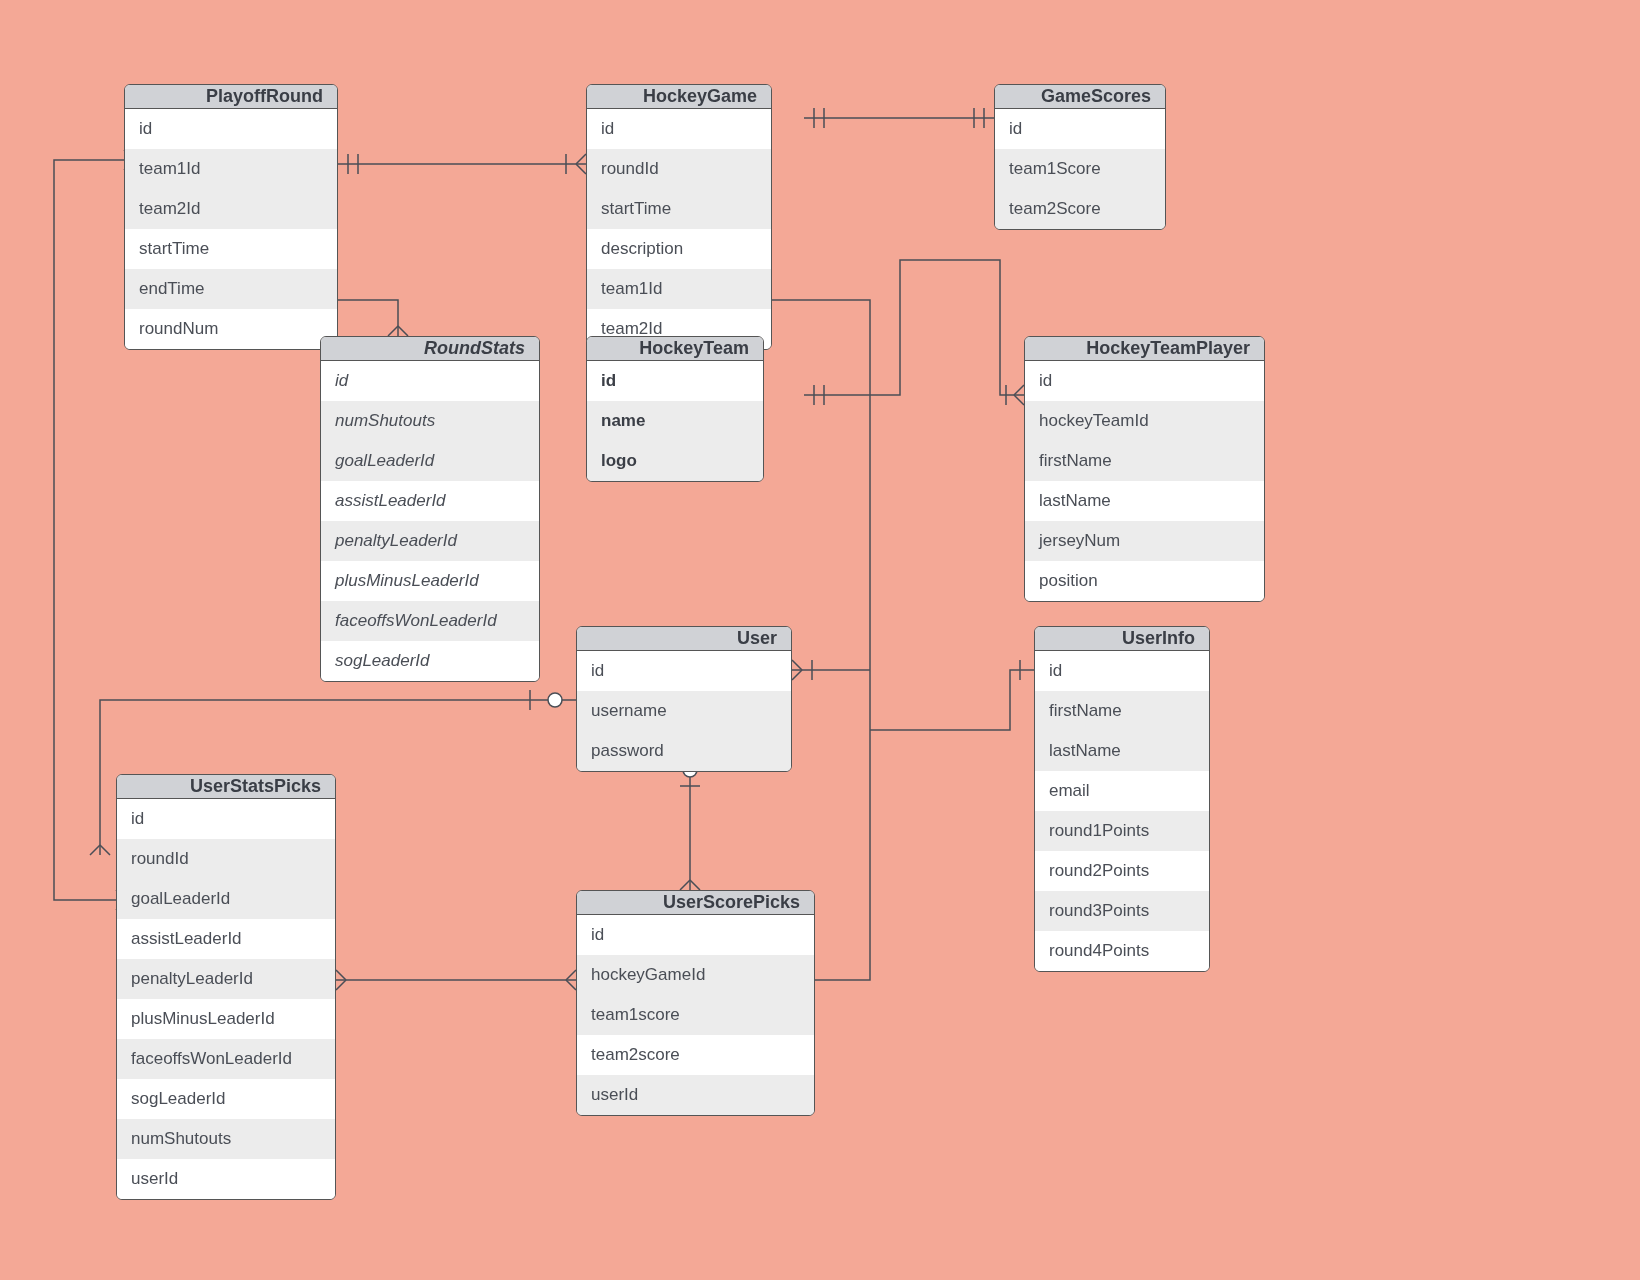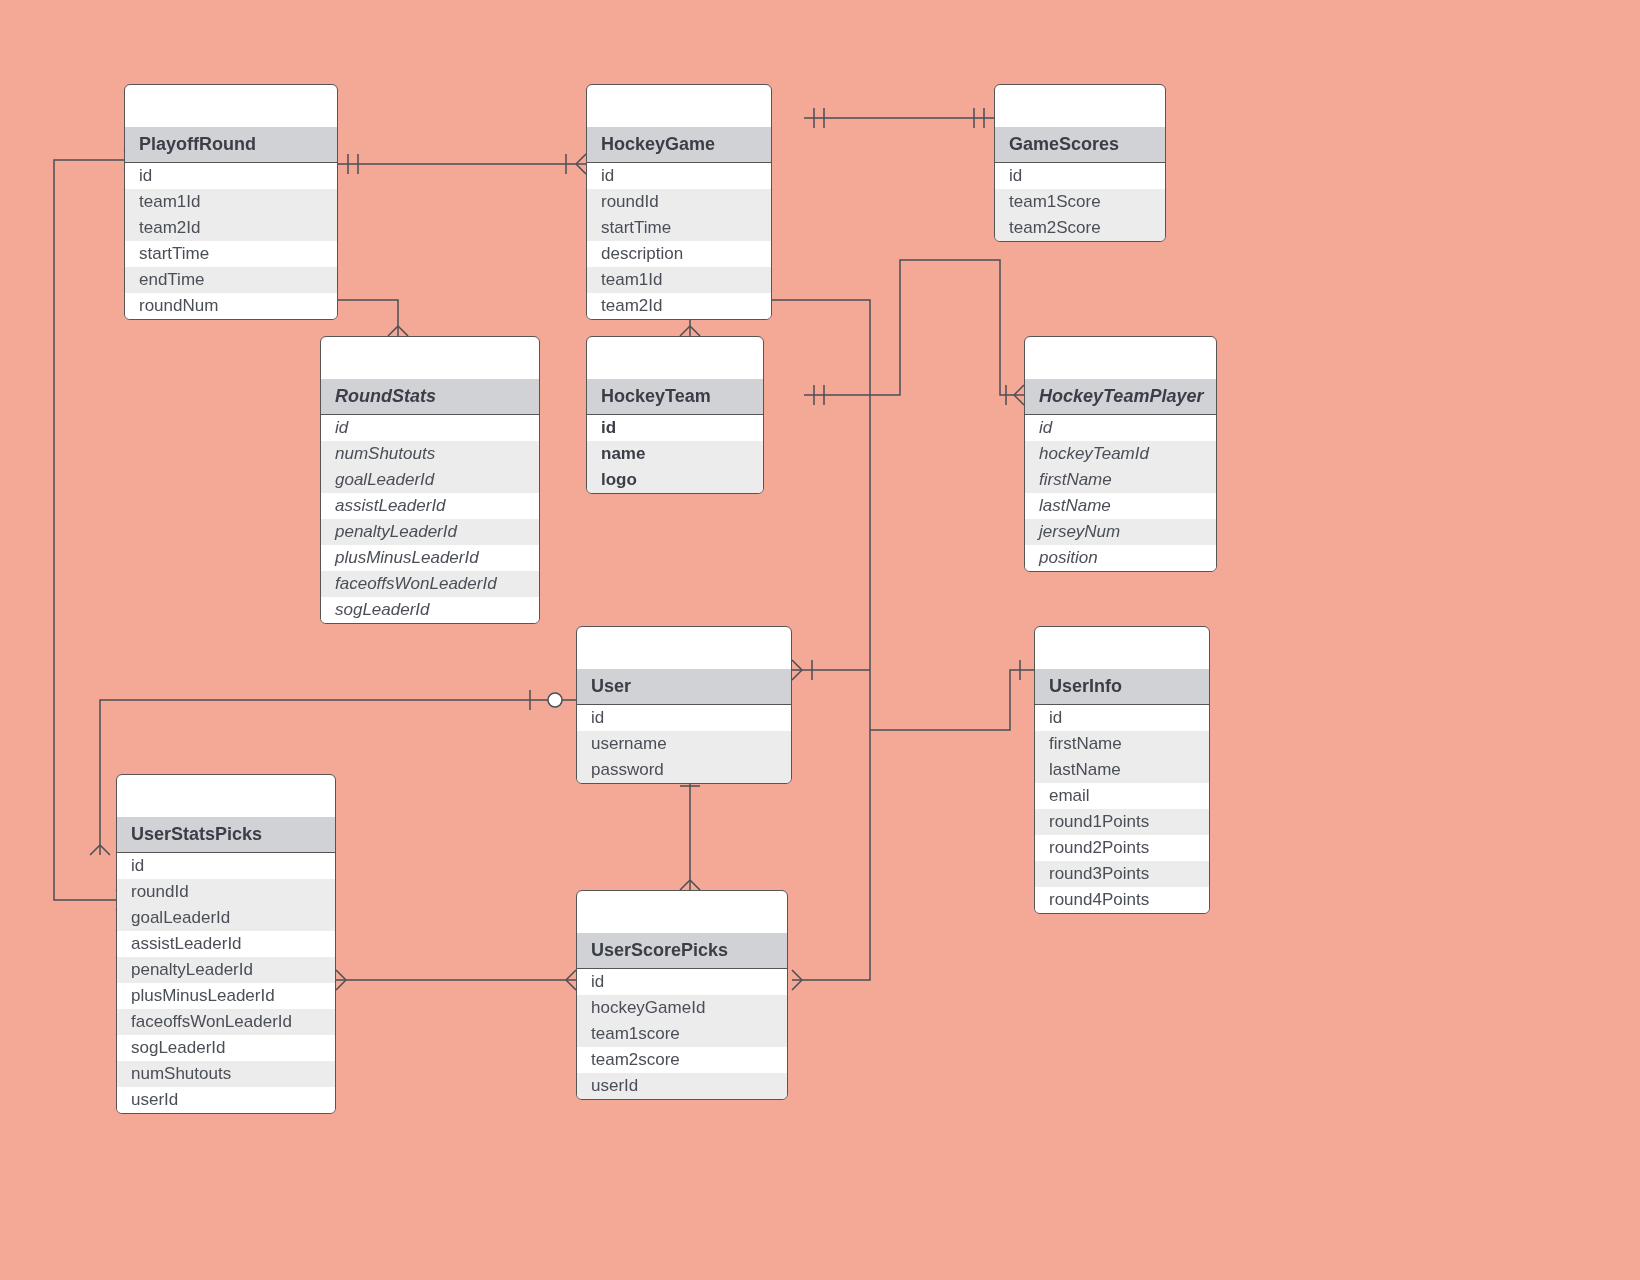--- a/index.html
+++ b/index.html
@@ -15,29 +15,28 @@
     position: absolute;
     background: #fff;
     border: 1.5px solid #555;
     border-radius: 6px;
     overflow: hidden;
     box-shadow: none;
   }
   .entity-header {
     background: #d0d2d6;
     border-bottom: 1.5px solid #555;
-    padding: 7px 14px;
+    padding: 1px 14px;
     font-weight: 700;
     font-size: 18px;
     color: #3a3e46;
-    text-align: left;
-    margin-top: 42px;
+    text-align: right;
   }
   .entity-row {
-    padding: 3px 14px;
+    padding: 10px 14px;
     font-size: 17px;
     color: #4a4e56;
     text-align: left;
   }
   .entity-row.bold { font-weight: 700; color: #3a3e46; }
   .entity-row:nth-child(even) { background: #fff; }
   .entity-row:nth-child(odd) { background: #ececec; }
   .entity-body .entity-row:first-child { background: #fff; }
   .entity-body .entity-row:nth-child(2) { background: #ececec; }
   svg.connections {
@@ -168,21 +167,21 @@
 
 <div class="entity" style="left:586px; top:336px; width:178px;">
   <div class="entity-header">HockeyTeam</div>
   <div class="entity-body">
     <div class="entity-row bold">id</div>
     <div class="entity-row bold">name</div>
     <div class="entity-row bold">logo</div>
   </div>
 </div>
 
-<div class="entity" style="left:1024px; top:336px; width:193px;font-style:italic;">
+<div class="entity" style="left:1024px; top:336px; width:241px;">
   <div class="entity-header">HockeyTeamPlayer</div>
   <div class="entity-body">
     <div class="entity-row">id</div>
     <div class="entity-row">hockeyTeamId</div>
     <div class="entity-row">firstName</div>
     <div class="entity-row">lastName</div>
     <div class="entity-row">jerseyNum</div>
     <div class="entity-row">position</div>
   </div>
 </div>
@@ -219,21 +218,21 @@
     <div class="entity-row">assistLeaderId</div>
     <div class="entity-row">penaltyLeaderId</div>
     <div class="entity-row">plusMinusLeaderId</div>
     <div class="entity-row">faceoffsWonLeaderId</div>
     <div class="entity-row">sogLeaderId</div>
     <div class="entity-row">numShutouts</div>
     <div class="entity-row">userId</div>
   </div>
 </div>
 
-<div class="entity" style="left:576px; top:890px; width:212px;">
+<div class="entity" style="left:576px; top:890px; width:239px;">
   <div class="entity-header">UserScorePicks</div>
   <div class="entity-body">
     <div class="entity-row">id</div>
     <div class="entity-row">hockeyGameId</div>
     <div class="entity-row">team1score</div>
     <div class="entity-row">team2score</div>
     <div class="entity-row">userId</div>
   </div>
 </div>
 

